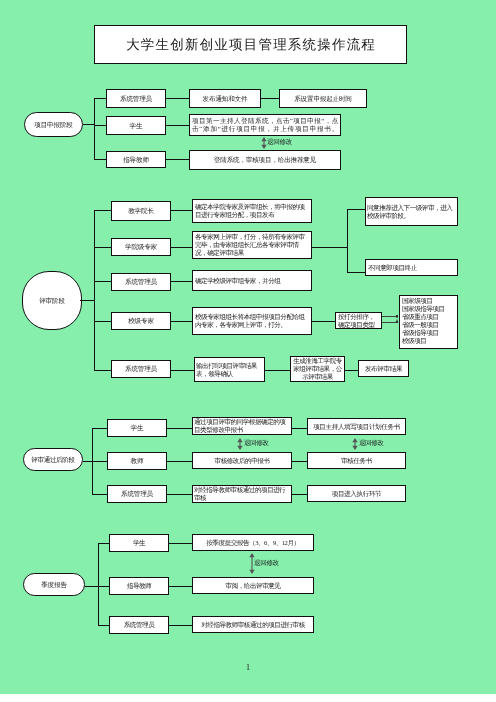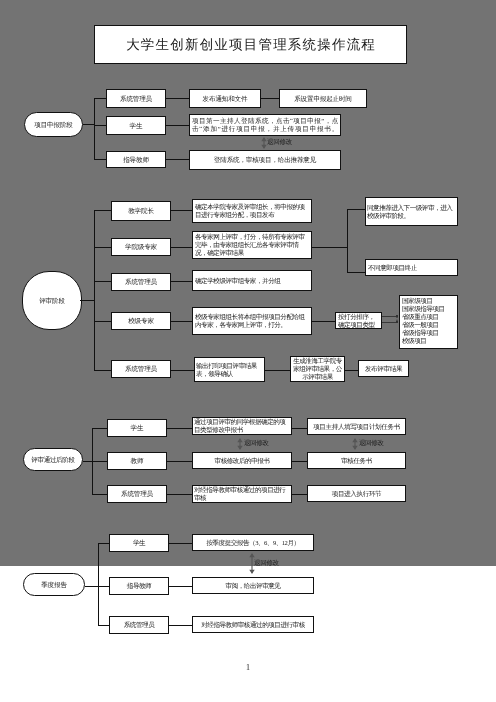--- a/index.html
+++ b/index.html
@@ -1,19 +1,19 @@
 <!DOCTYPE html>
 <html><head>
 <meta charset="utf-8">
 <title>大学生创新创业项目管理系统操作流程</title>
 <style>
   html,body{margin:0;padding:0;background:#ffffff;}
   body{width:496px;height:702px;overflow:hidden;
        font-family:"Liberation Serif","DejaVu Serif",serif;color:#1a1a1a;}
-  #page{position:relative;width:496px;height:566px;background:#737373;}
+  #page{position:relative;width:496px;height:694px;background:#86efac;}
 
   .bx{position:absolute;box-sizing:border-box;border:1px solid #111;background:#fff;
       display:flex;align-items:center;justify-content:center;}
   .bx > span{display:block;text-align:center;line-height:1.2;}
   .bx.lft > span{text-align:left;width:100%;}
   .bx.just > span{text-align:justify;text-align-last:justify;width:100%;}
 
   .stad{position:absolute;box-sizing:border-box;border:1px solid #111;background:#fff;
         display:flex;align-items:center;justify-content:center;}
   .stad > span{display:block;text-align:center;line-height:1.1;}

